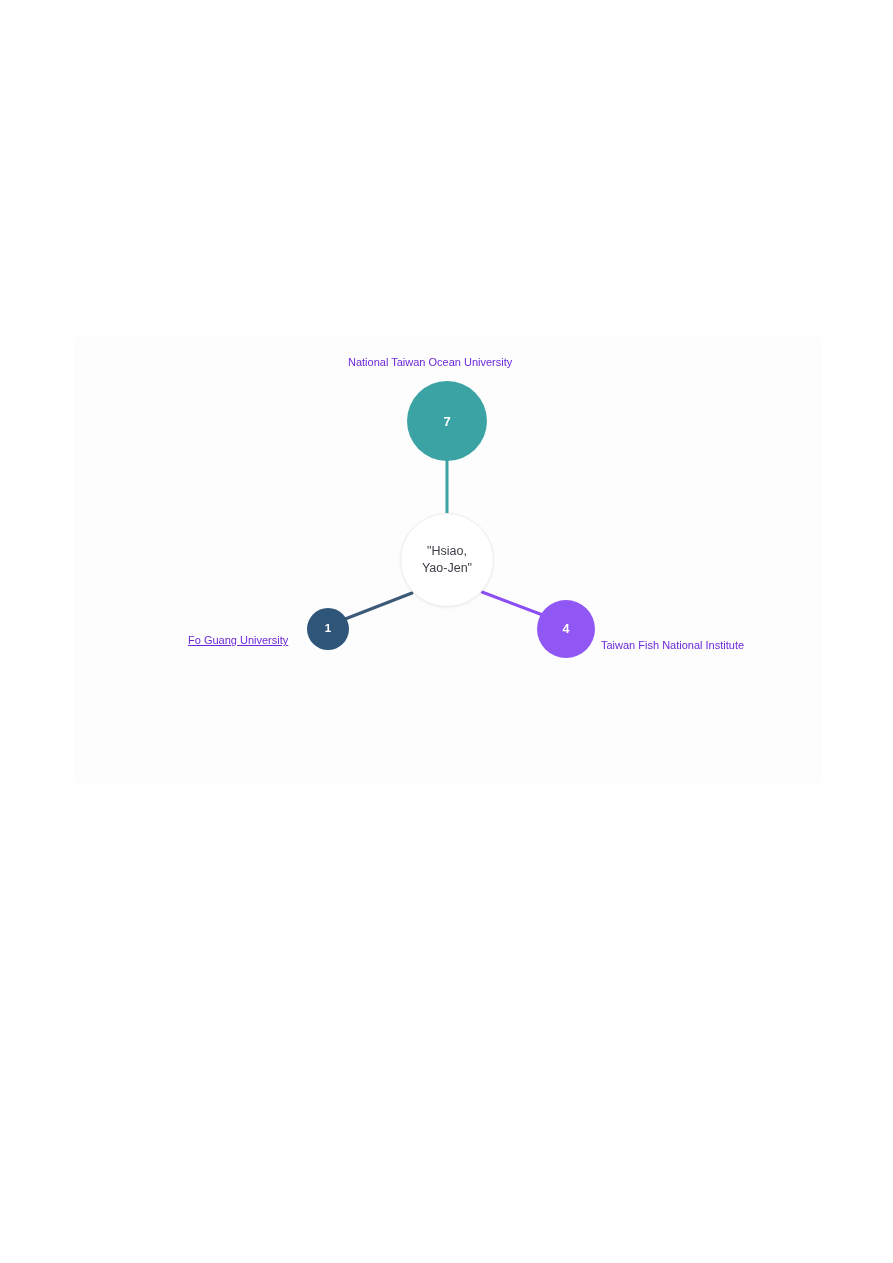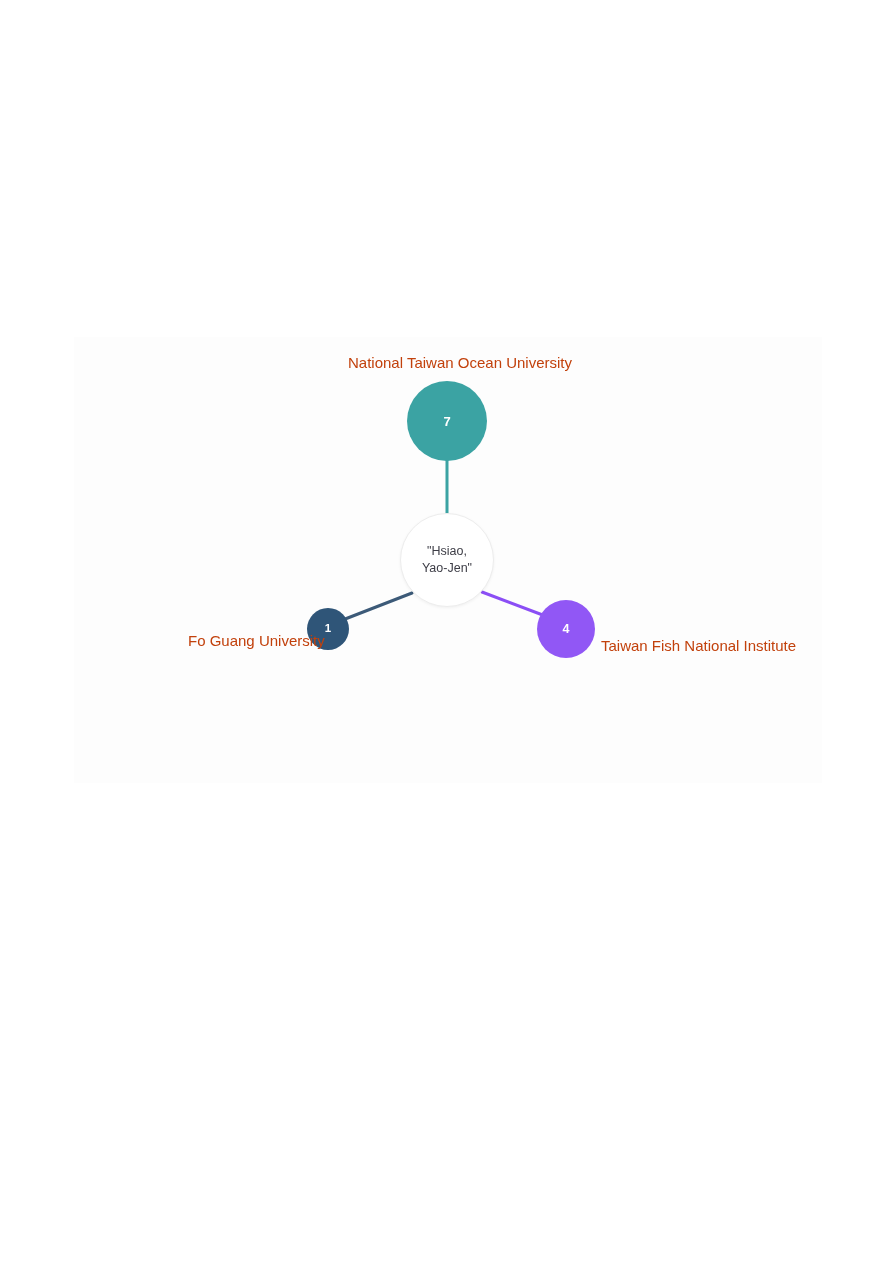--- a/index.html
+++ b/index.html
@@ -94,33 +94,34 @@
     left: 537px;
     top: 600px;
     width: 58px;
     height: 58px;
     background: #9157f5;
   }
   #node-tfri .node-value { font-size: 12.5px; }
 
   .node-label {
     position: absolute;
-    color: #c2410c;
-    font-size: 15px;
+    color: #6d28d9;
+    font-size: 11px;
     line-height: 15px;
     white-space: nowrap;
     user-select: none;
   }
   #label-ntou {
     left: 348px;
     top: 355px;
   }
   #label-fgu {
     left: 188px;
     top: 633px;
+    text-decoration: underline;
   }
   #label-tfri {
     left: 601px;
     top: 638px;
   }
 </style>
 </head>
 <body>
 
 <div id="graph-canvas">

